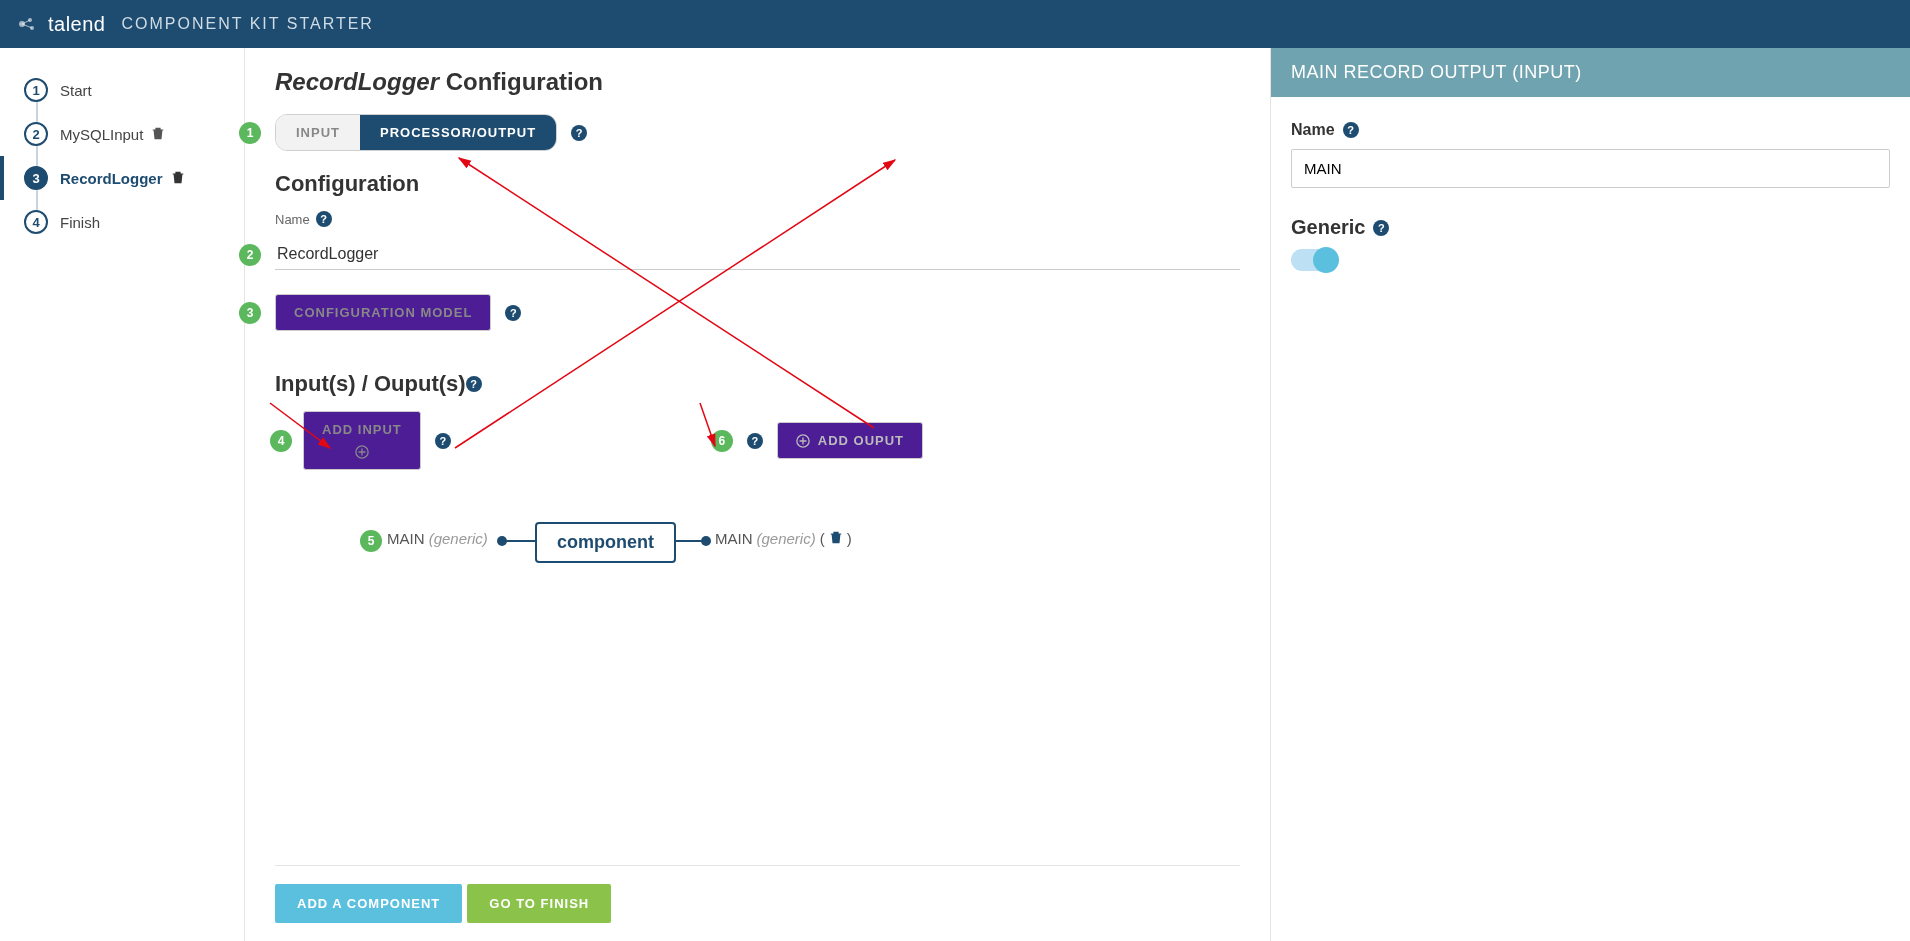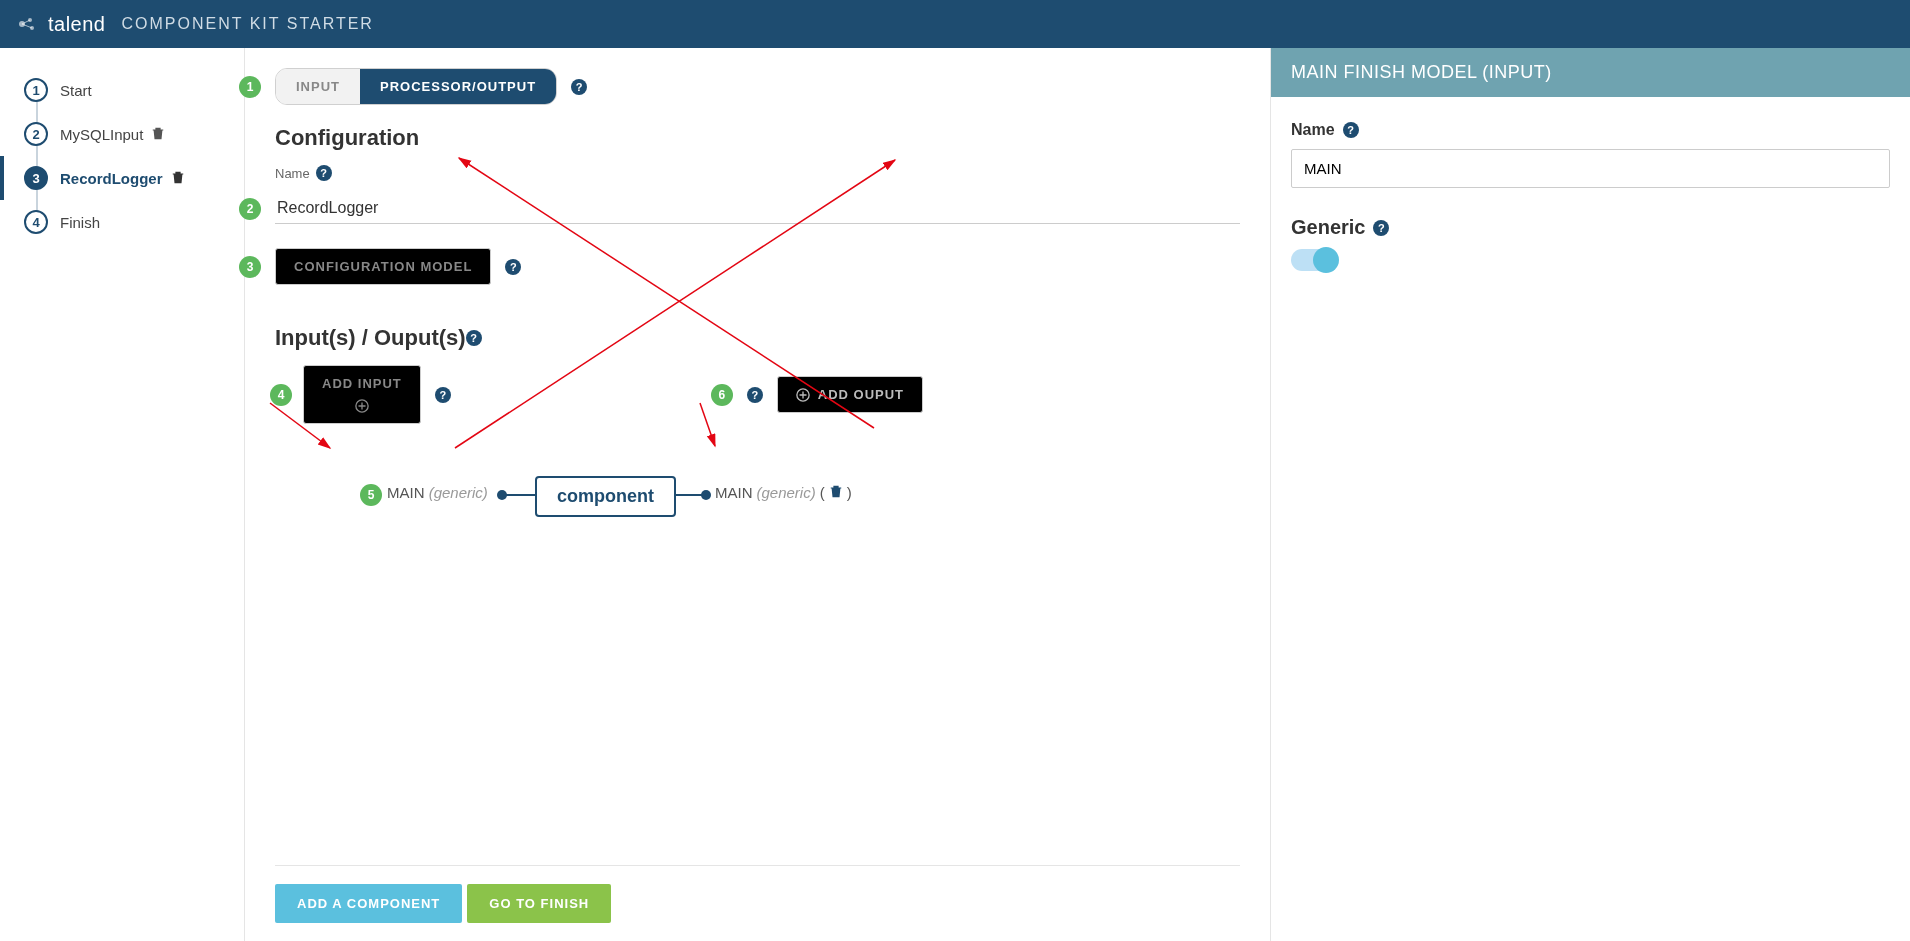--- a/index.html
+++ b/index.html
@@ -39,21 +39,21 @@
 
 .toggle-group { display: inline-flex; border: 1px solid #d0d0d0; border-radius: 12px; overflow: hidden; }
 .toggle-btn { padding: 10px 20px; font-size: 13px; font-weight: 600; letter-spacing: 1px; cursor: pointer; background: #f2f2f2; color: #888; border: none; }
 .toggle-btn.active { background: #1e4c70; color: #fff; }
 .help-icon { width: 16px; height: 16px; border-radius: 50%; background: #1e4c70; color: #fff; display: inline-flex; align-items: center; justify-content: center; font-size: 11px; font-weight: 700; cursor: pointer; }
 
 .section-title { font-size: 22px; font-weight: 600; color: #333; margin-bottom: 14px; }
 .field-label { font-size: 13px; color: #666; margin-bottom: 6px; display: flex; align-items: center; gap: 6px; }
 .text-input { width: 100%; border: none; border-bottom: 1px solid #ccc; padding: 6px 2px; font-size: 16px; color: #333; outline: none; background: transparent; }
 
-.outline-btn { border: 1px solid #ccc; background: #000000; color: #888; font-size: 13px; font-weight: 600; letter-spacing: 1px; padding: 10px 18px; border-radius: 3px; cursor: pointer; display: inline-flex; align-items: center; gap: 8px; }
+.outline-btn { border: 1px solid #ccc; background: #4c1d95; color: #888; font-size: 13px; font-weight: 600; letter-spacing: 1px; padding: 10px 18px; border-radius: 3px; cursor: pointer; display: inline-flex; align-items: center; gap: 8px; }
 .outline-btn.disabled { color: #bbb; cursor: default; }
 
 .io-section { margin-top: 30px; }
 .io-row { display: flex; align-items: center; gap: 260px; margin-top: 14px; }
 
 
 .diagram { position: relative; margin-top: 40px; height: 80px; }
 .dia-label-left { position: absolute; left: 112px; top: 20px; font-size: 15px; color: #555; }
 .dia-label-left .gen { font-style: italic; color: #999; }
 .dia-label-right { position: absolute; left: 440px; top: 20px; font-size: 15px; color: #555; display: flex; align-items: center; gap: 4px; }
@@ -124,20 +124,23 @@
             </svg></span>
       </li>
       <li class="step">
         <span class="step-num">4</span>
         <span class="step-label">Finish</span>
       </li>
     </ul>
   </div>
 
   <div class="main">
+    <h1 class="page-title">
+      <em>RecordLogger</em><span> Configuration</span>
+    </h1>
 
     <div class="row-with-badge">
       <span class="badge badge-offset">1</span>
       <div class="toggle-group">
         <button class="toggle-btn">INPUT</button>
         <button class="toggle-btn active">PROCESSOR/OUTPUT</button>
       </div>
       <span class="help-icon">?</span>
     </div>
 
@@ -231,21 +234,21 @@
       <line x1="210" y1="400" x2="650" y2="112" stroke="#e30613" stroke-width="1.5" marker-end="url(#ah)"></line>
     </svg>
 
     <div class="main-footer">
       <button class="btn-primary">ADD A COMPONENT</button>
       <button class="btn-success">GO TO FINISH</button>
     </div>
   </div>
 
   <div class="right-panel">
-    <div class="panel-header">MAIN FINISH MODEL (INPUT)</div>
+    <div class="panel-header">MAIN RECORD OUTPUT (INPUT)</div>
     <div class="panel-body">
       <div class="panel-label">
         <span>Name</span>
         <span class="help-icon">?</span>
       </div>
       <input class="panel-input" value="MAIN" style="">
       <div class="panel-section">
         <div class="panel-label" style="font-size:20px;">
           <span>Generic</span>
           <span class="help-icon">?</span>

